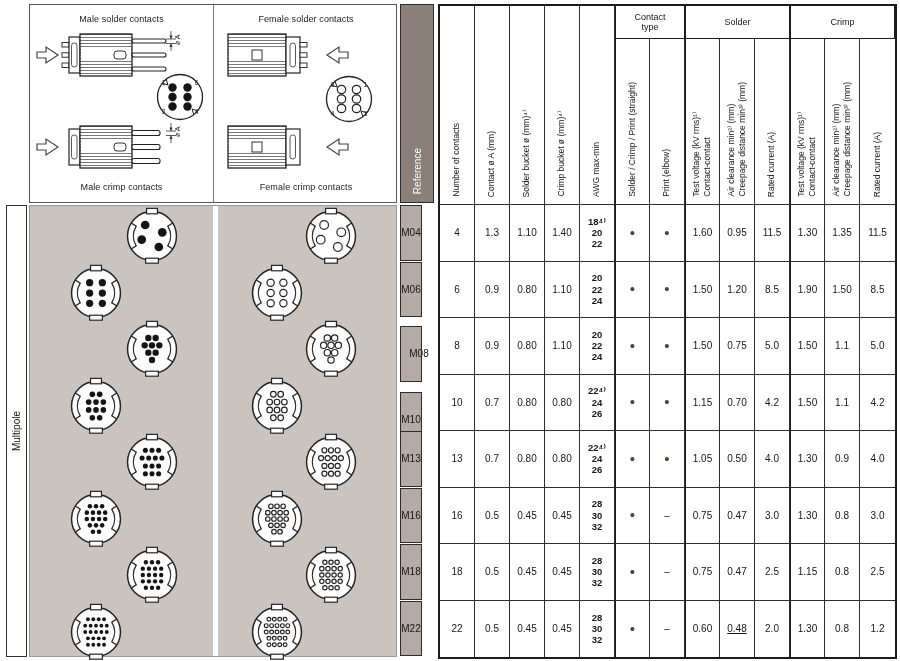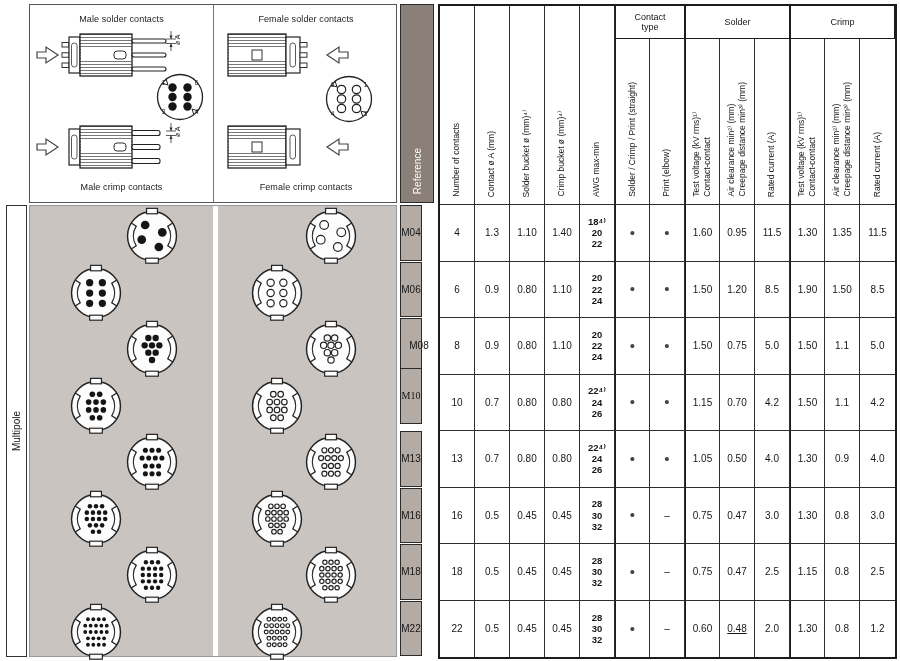--- a/index.html
+++ b/index.html
@@ -511,22 +511,22 @@
         <circle cx="40.91" cy="46.04" r="2.1" fill="#fff" stroke="#222" stroke-width="1.3"></circle>
       </svg>
     </div>
 
   <div class="ref-header">
     <span>Reference</span>
   </div>
   <div id="ref-col">
       <div class="ref-cell" style="top: 205px; height: 55.5px;">M04</div>
       <div class="ref-cell" style="top: 261.5px; height: 55.5px;">M06</div>
-      <div class="ref-cell" style="top: 318px; height: 55.5px; padding-left: 16px;">M08</div>
-      <div class="ref-cell" style="top: 368px; height: 55.5px; font-family: Liberation Serif, serif;">M10</div>
+      <div class="ref-cell" style="top: 326px; height: 55.5px; padding-left: 16px;">M08</div>
+      <div class="ref-cell" style="top: 392px; height: 55.5px;">M10</div>
       <div class="ref-cell" style="top: 431px; height: 55.5px;">M13</div>
       <div class="ref-cell" style="top: 487.5px; height: 55.5px; text-align: right;">M16</div>
       <div class="ref-cell" style="top: 544px; height: 55.5px;">M18</div>
       <div class="ref-cell" style="top: 600.5px; height: 55.5px;">M22</div>
     </div>
 
   <div class="main-table" id="main-table">
       <div class="mt-cell hdr" style="grid-area: 1 / 1 / span 2;">
         <span class="vtext">Number of contacts</span>
       </div>

